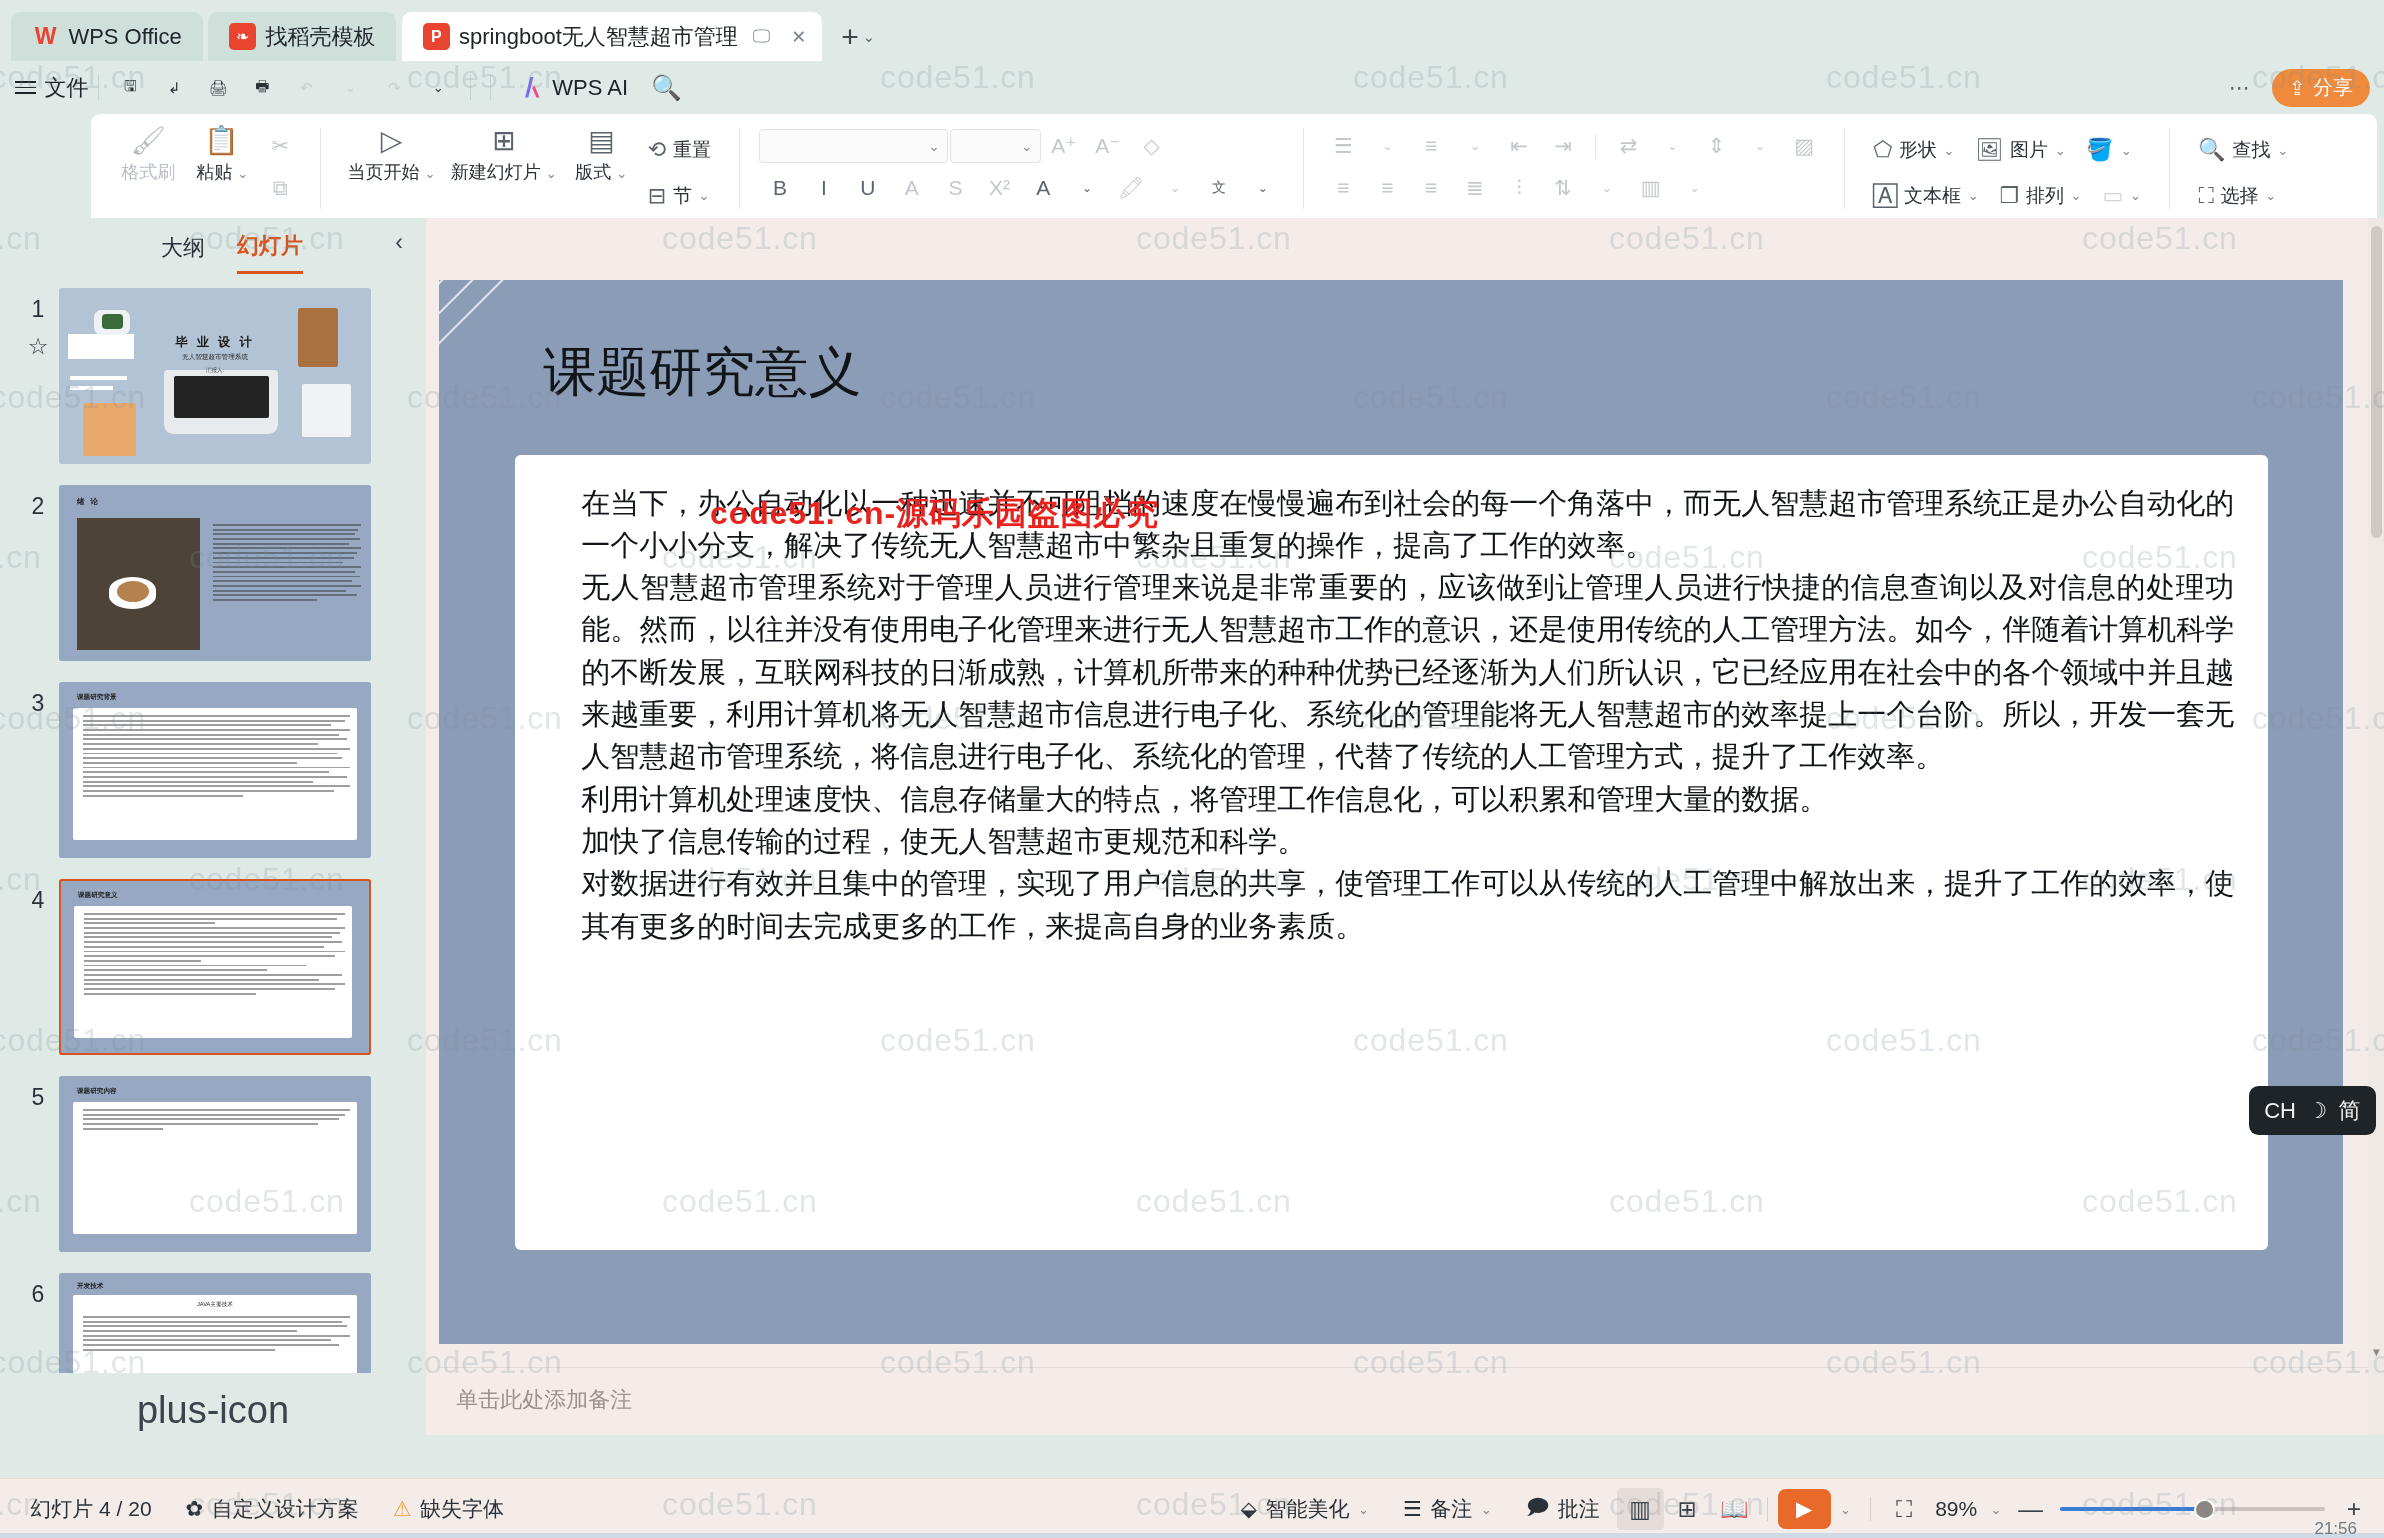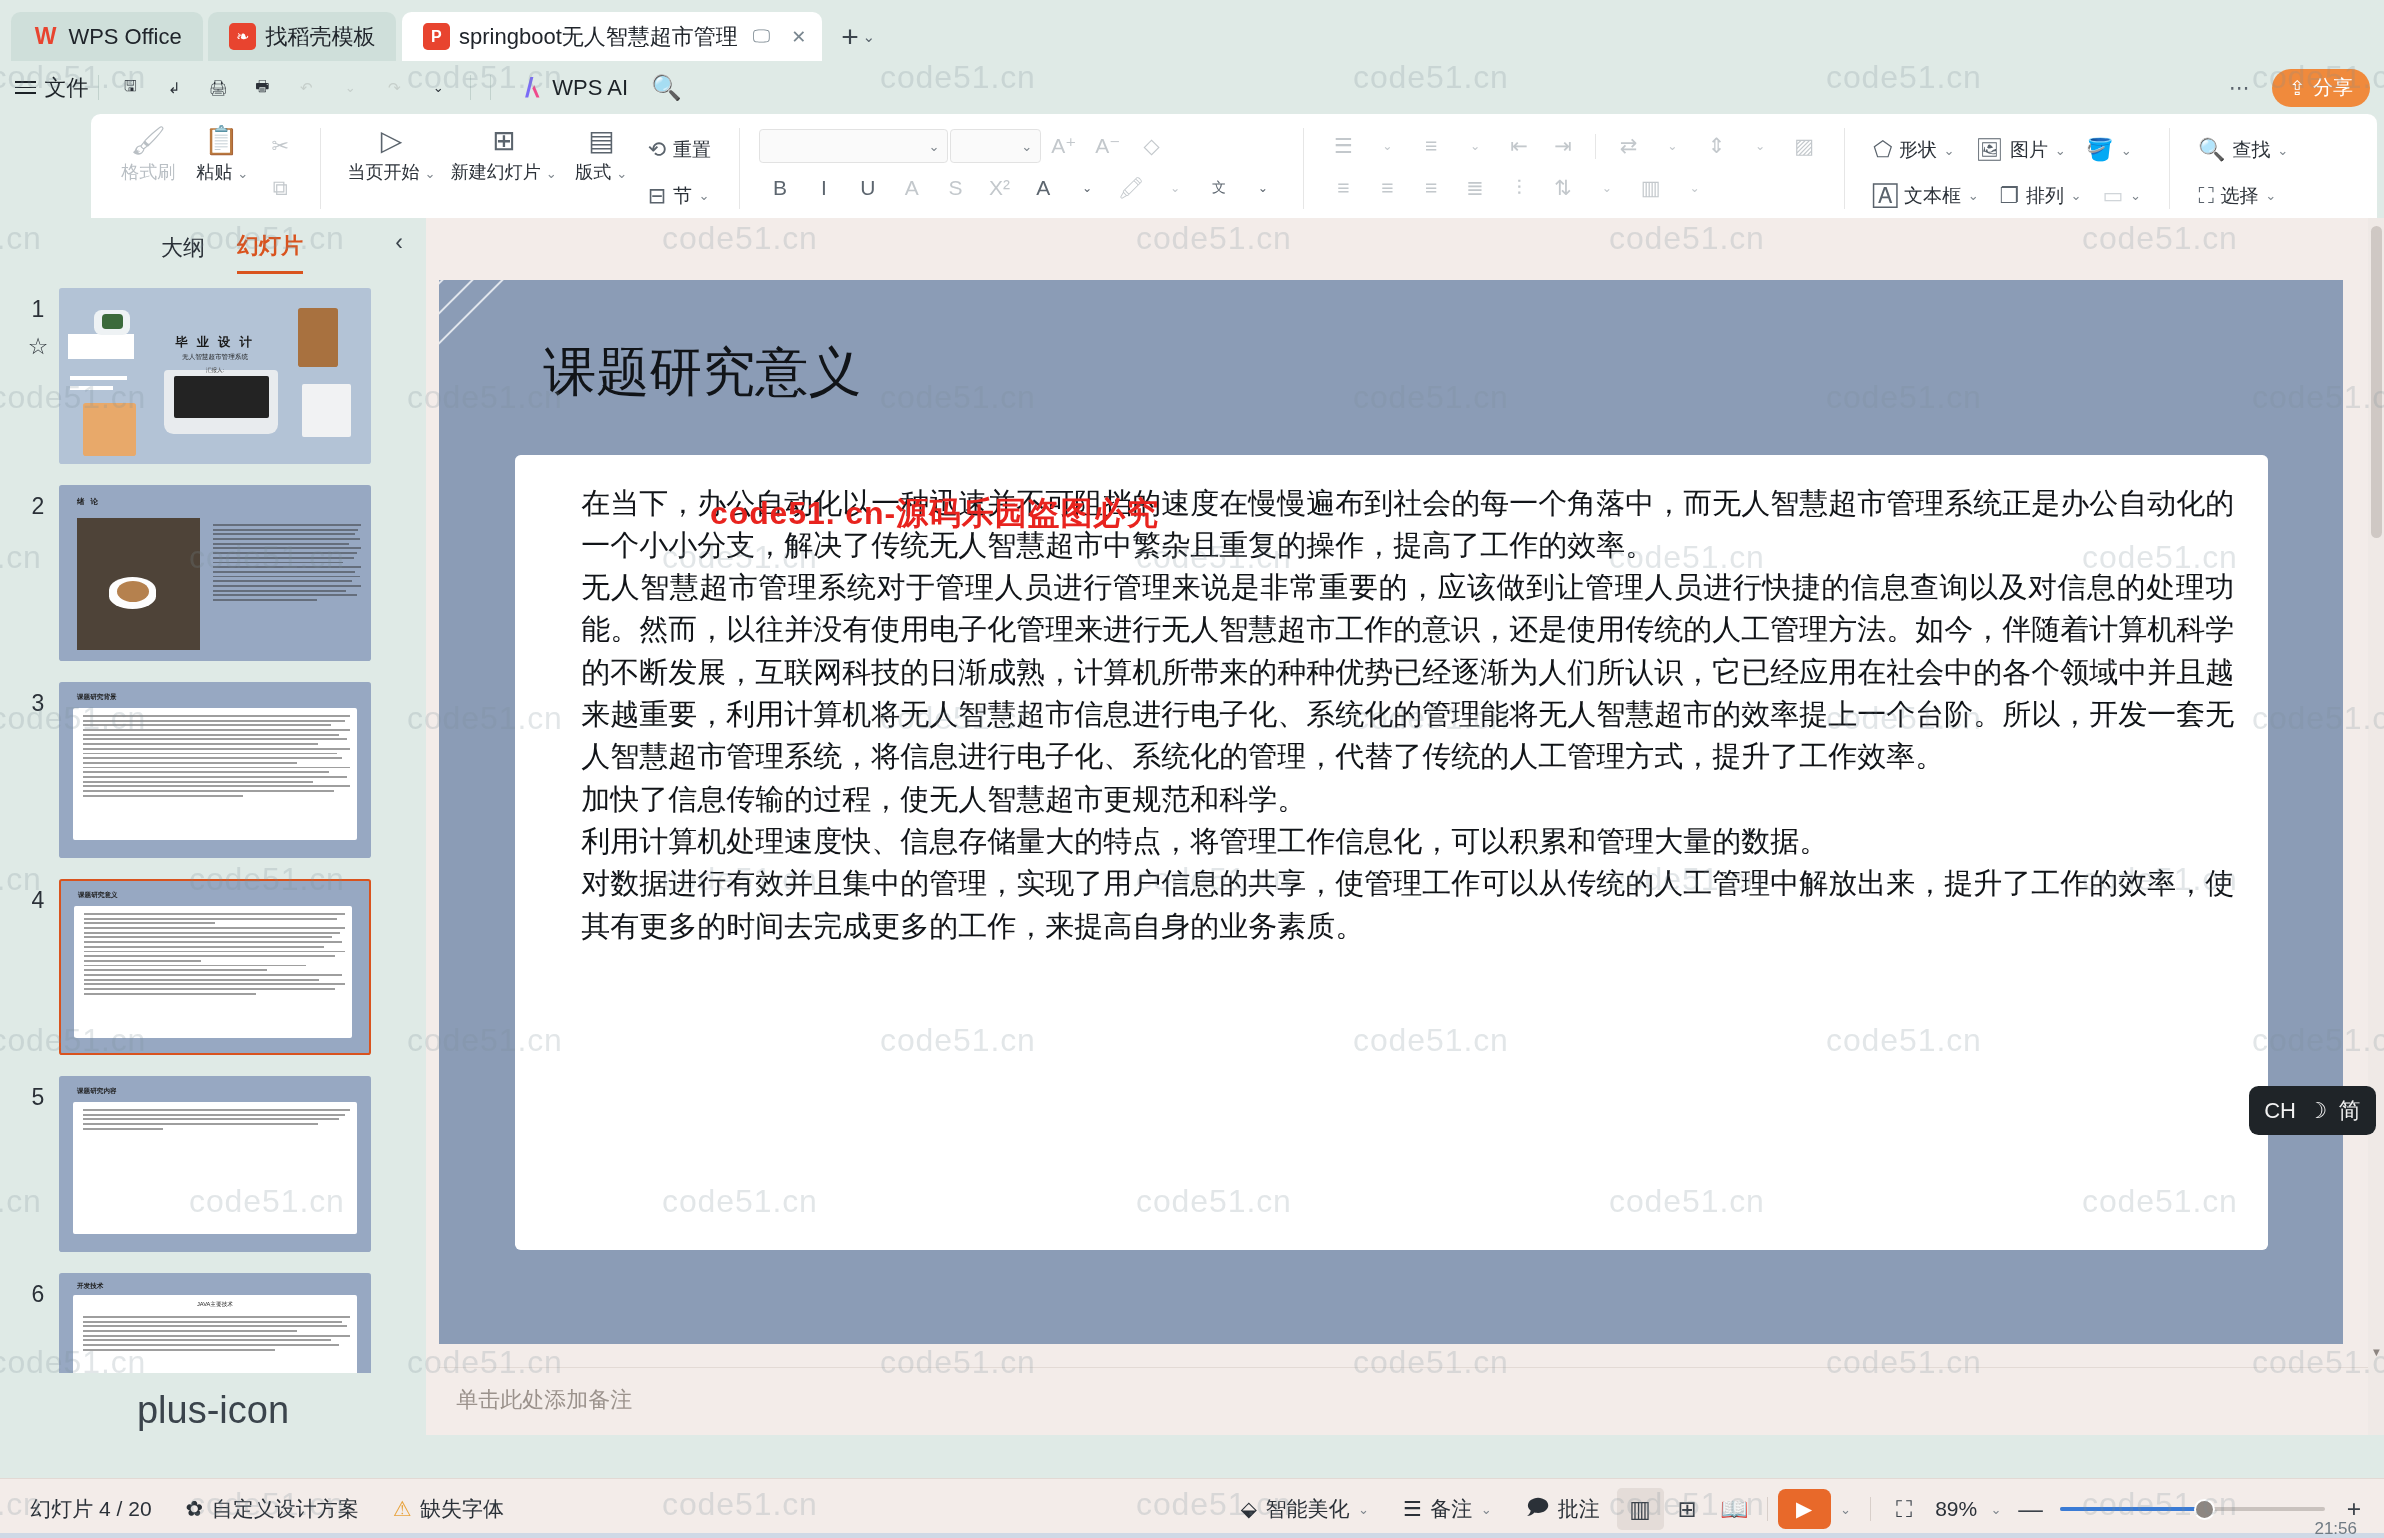--- a/index.html
+++ b/index.html
@@ -626,22 +626,22 @@
       <i style="left:98px;top:-170px;"></i>
         <i style="left:129px;top:-170px;"></i>
     </div>
 
     <div class="slide-title">课题研究意义</div>
 
     <div class="textbox">
       <div class="bodytext">
         <p>在当下，办公自动化以一种迅速并不可阻挡的速度在慢慢遍布到社会的每一个角落中，而无人智慧超市管理系统正是办公自动化的一个小小分支，解决了传统无人智慧超市中繁杂且重复的操作，提高了工作的效率。</p>
         <p>无人智慧超市管理系统对于管理人员进行管理来说是非常重要的，应该做到让管理人员进行快捷的信息查询以及对信息的处理功能。然而，以往并没有使用电子化管理来进行无人智慧超市工作的意识，还是使用传统的人工管理方法。如今，伴随着计算机科学的不断发展，互联网科技的日渐成熟，计算机所带来的种种优势已经逐渐为人们所认识，它已经应用在社会中的各个领域中并且越来越重要，利用计算机将无人智慧超市信息进行电子化、系统化的管理能将无人智慧超市的效率提上一个台阶。所以，开发一套无人智慧超市管理系统，将信息进行电子化、系统化的管理，代替了传统的人工管理方式，提升了工作效率。</p>
+        <p>利用计算机处理速度快、信息存储量大的特点，将管理工作信息化，可以积累和管理大量的数据。</p>
         <p>加快了信息传输的过程，使无人智慧超市更规范和科学。</p>
-        <p>利用计算机处理速度快、信息存储量大的特点，将管理工作信息化，可以积累和管理大量的数据。</p>
         <p>对数据进行有效并且集中的管理，实现了用户信息的共享，使管理工作可以从传统的人工管理中解放出来，提升了工作的效率，使其有更多的时间去完成更多的工作，来提高自身的业务素质。</p>
       </div>
     </div>
   </div>
 
   <div class="redwm">code51. cn-源码乐园盗图必究</div>
 
   <div class="notesbar">单击此处添加备注</div>
 
   <div class="vscroll">

